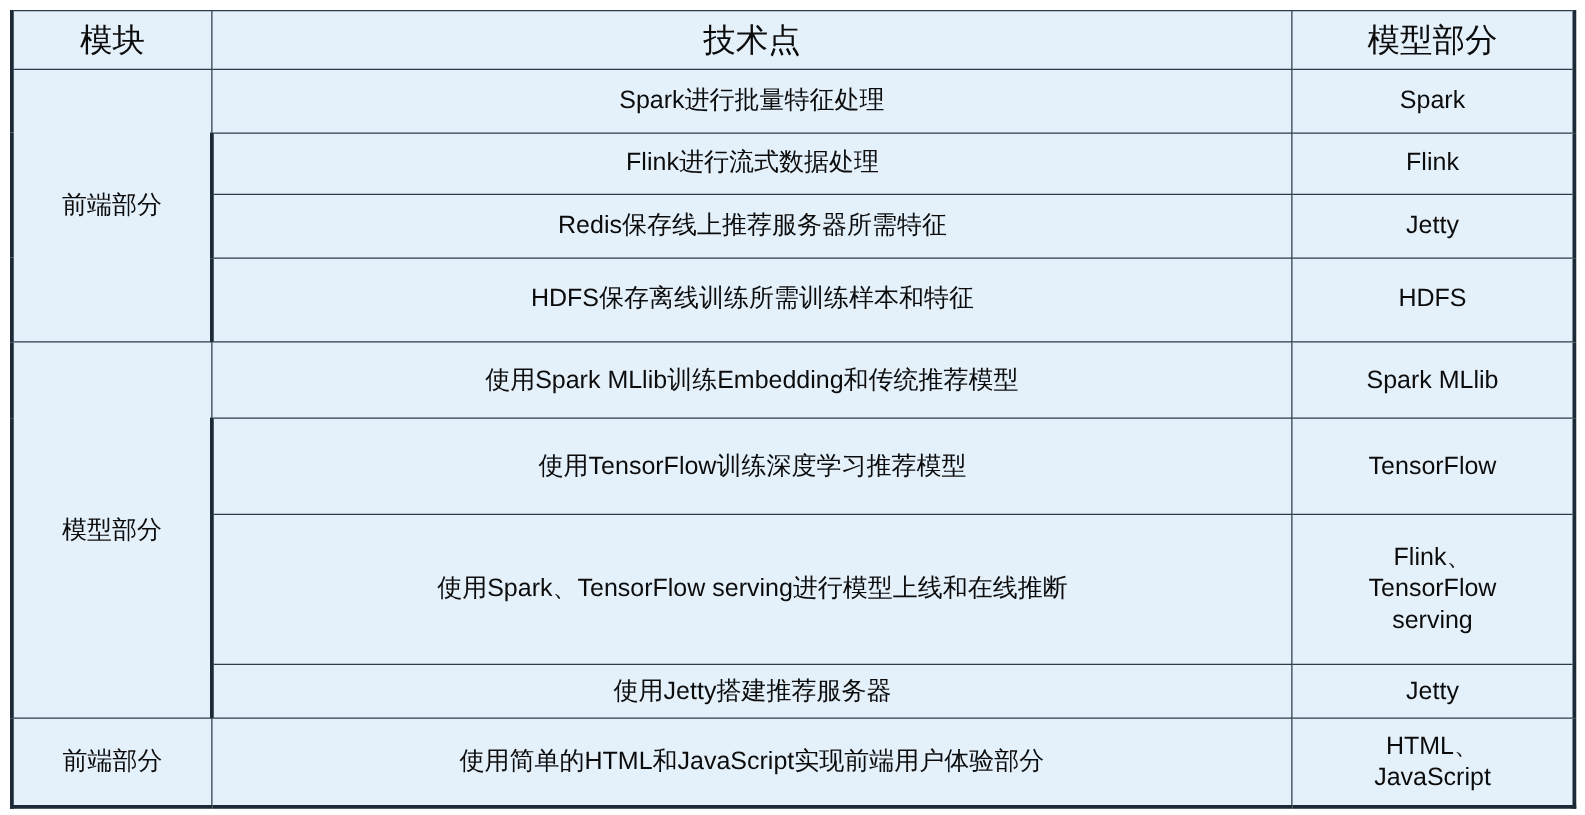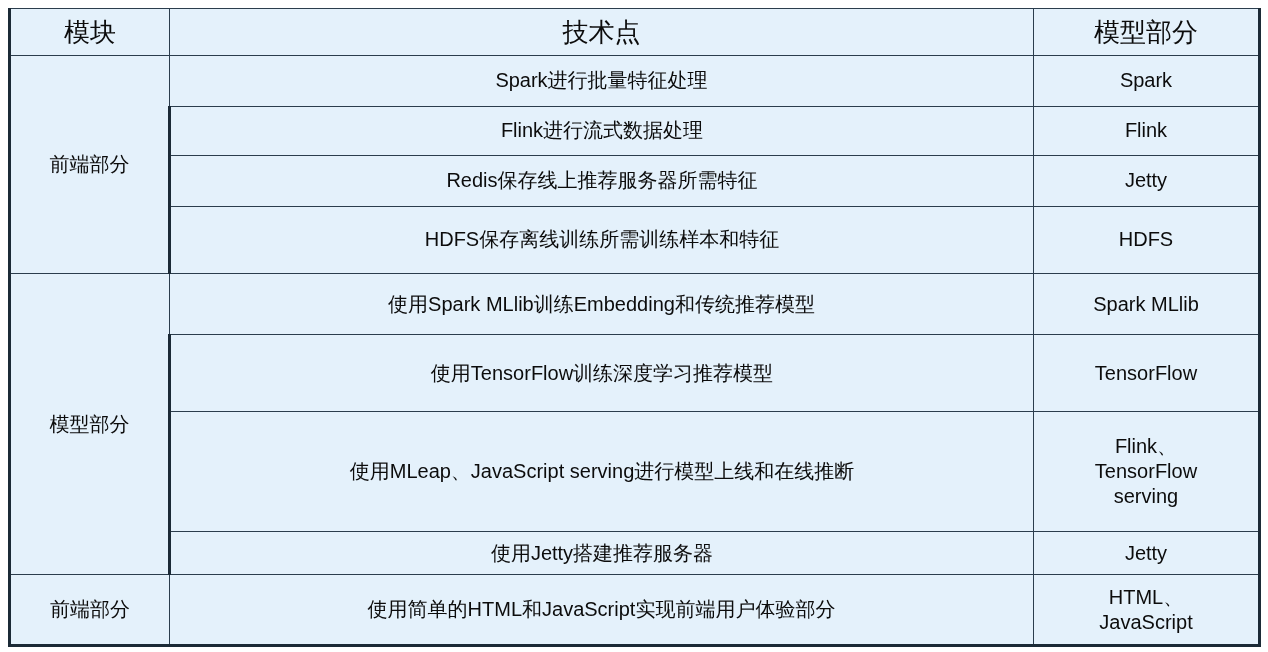--- a/index.html
+++ b/index.html
@@ -121,21 +121,21 @@
       <tr style="height: 58px;">
         <td class="module-cell" rowspan="4">模型部分</td>
         <td class="tech-cell">使用Spark MLlib训练Embedding和传统推荐模型</td>
         <td class="tool-cell">Spark MLlib</td>
       </tr>
       <tr style="height: 73px;">
         <td class="tech-cell">使用TensorFlow训练深度学习推荐模型</td>
         <td class="tool-cell">TensorFlow</td>
       </tr>
       <tr style="height: 114px;">
-        <td class="tech-cell">使用MLeap、JavaScript serving进行模型上线和在线推断</td>
+        <td class="tech-cell">使用Spark、TensorFlow serving进行模型上线和在线推断</td>
         <td class="tool-cell multiline">Flink、
 TensorFlow
 serving</td>
       </tr>
       <tr class="sec-bottom" style="height: 41px;">
         <td class="tech-cell">使用Jetty搭建推荐服务器</td>
         <td class="tool-cell">Jetty</td>
       </tr>
 
       <tr style="height: 67px;">

